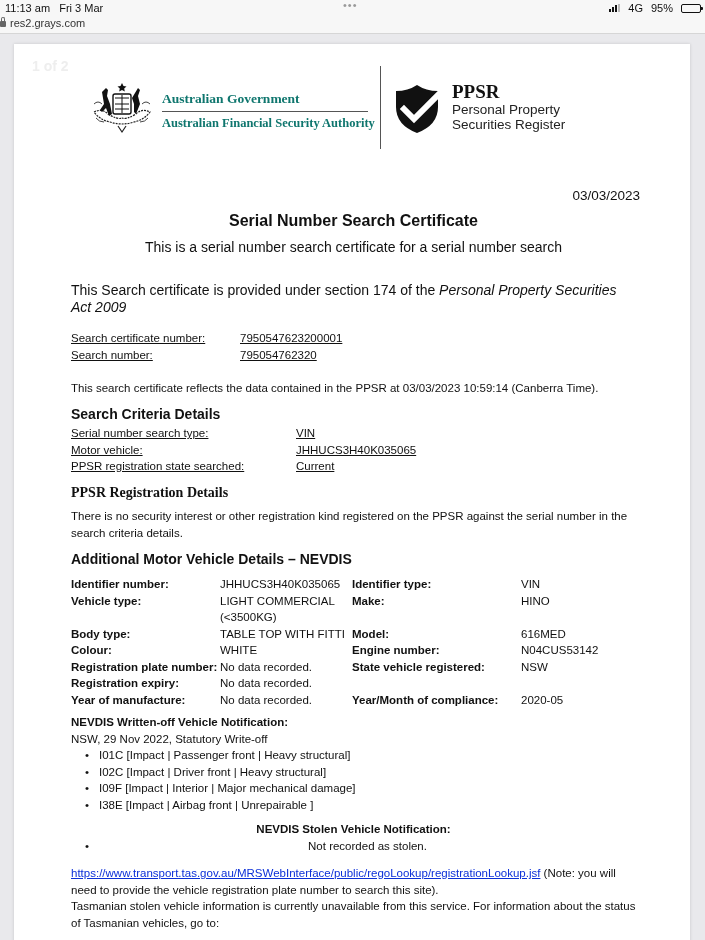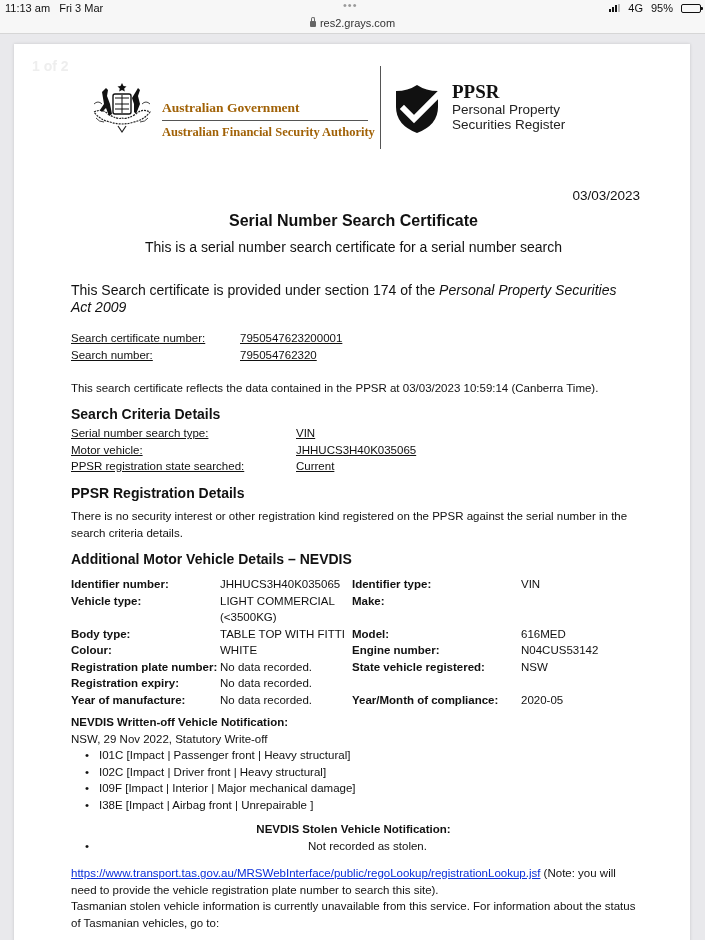--- a/index.html
+++ b/index.html
@@ -9,31 +9,31 @@
     .statusbar { position: absolute; left: 0; top: 0; width: 705px; height: 16px; background: #f7f7f7; font-size: 11px; color: #111; padding-left: 48px; }
     .statusbar .time { position: absolute; left: 5px; top: 2px; }
     .statusbar .dots { position: absolute; left: 343px; top: -1px; font-size: 11px; color: #9a9a9a; letter-spacing: 1px; }
     .statusbar .right { position: absolute; right: 4px; top: 2px; display: flex; align-items: center; gap: 8px; }
     .signal { display: flex; align-items: flex-end; gap: 1px; height: 8px; }
     .signal i { display: block; width: 2px; background: #111; }
     .battery { width: 20px; height: 9px; border: 1px solid #111; border-radius: 2px; padding: 1px; position: relative; }
     .battery::after { content: ""; position: absolute; right: -3px; top: 2px; width: 2px; height: 3px; background: #111; border-radius: 0 1px 1px 0; }
     .battery .fill { height: 100%; width: 95%; background: #111; border-radius: 1px; }
 
-    .urlbar { position: absolute; left: 0; top: 16px; width: 705px; height: 18px; background: #f7f7f7; border-bottom: 1px solid #d6d6d6; text-align: center; font-size: 11px; color: #333; }
+    .urlbar { position: absolute; left: 0; top: 16px; width: 705px; height: 18px; background: #f7f7f7; border-bottom: 1px solid #d6d6d6; font-size: 11px; color: #333; }
     .urlbar .lock { display: inline-block; width: 6px; height: 6px; background: #666; border-radius: 1px; margin-right: 4px; position: relative; top: 0px; }
     .urlbar .lock::before { content: ""; position: absolute; left: 1px; top: -4px; width: 2px; height: 3px; border: 1px solid #666; border-bottom: none; border-radius: 2px 2px 0 0; }
     .urlbar .inner { position: relative; top: 1px; }
 
     .page { position: absolute; left: 14px; top: 44px; width: 676px; height: 920px; background: #fff; box-shadow: 0 0 3px rgba(0,0,0,0.15); }
     .page-indicator { position: absolute; left: 18px; top: 14px; font-size: 14px; font-weight: bold; color: #eeeeee; }
 
     .logos { position: absolute; left: 72px; top: 22px; height: 85px; width: 520px; }
     .crest { position: absolute; left: 2px; top: 12px; width: 68px; height: 56px; }
-    .gov-text { position: absolute; left: 76px; top: 34px; font-family: "Liberation Serif", serif; font-weight: bold; color: #a16207; }
+    .gov-text { position: absolute; left: 76px; top: 25px; font-family: "Liberation Serif", serif; font-weight: bold; color: #0f766e; }
     .gov-text .l1 { font-size: 13.5px; padding-bottom: 4px; border-bottom: 1px solid #555; width: 206px; }
     .gov-text .l2 { font-size: 12.5px; padding-top: 4px; }
     .divider-v { position: absolute; left: 294px; top: 0; width: 1px; height: 83px; background: #555; }
     .shield { position: absolute; left: 306px; top: 17px; width: 50px; height: 52px; }
     .ppsr-text { position: absolute; left: 366px; top: 16px; }
     .ppsr-text .t1 { font-family: "Liberation Serif", serif; font-weight: bold; font-size: 19px; color: #111; line-height: 20px; }
     .ppsr-text .t2 { font-size: 13.5px; color: #222; line-height: 15px; }
 
     .content { position: absolute; left: 57px; top: 0; width: 565px; font-size: 11.5px; line-height: 16.5px; }
     .date { position: absolute; right: -4px; top: 144px; font-size: 13.5px; }
@@ -146,35 +146,36 @@
       <div class="row">
         <span class="k" style="width:225px">Motor vehicle:</span>
         <span>JHHUCS3H40K035065</span>
       </div>
       <div class="row">
         <span class="k" style="width:225px">PPSR registration state searched:</span>
         <span>Current</span>
       </div>
     </div>
 
-    <div class="h2" style="top:441px;">PPSR Registration Details</div>
+    <div class="h2" style="top:441px;font-family:Liberation Serif, serif;">PPSR Registration Details</div>
     <div class="para" style="top:464px;">There is no security interest or other registration kind registered on the PPSR against the serial number in the search criteria details.</div>
 
     <div class="h2" style="top:507px;">Additional Motor Vehicle Details – NEVDIS</div>
     <div class="nevdis">
       <div class="row">
         <span class="k1">Identifier number:</span>
           <span class="v1">JHHUCS3H40K035065</span>
           <span class="k2">Identifier type:</span>
           <span class="v2">VIN</span>
       </div>
       <div class="row tall">
         <span class="k1">Vehicle type:</span>
           <span class="v1 wrap">LIGHT COMMERCIAL (&lt;3500KG)</span>
           <span class="k2">Make:</span>
+          <span class="v2">HINO</span>
       </div>
       <div class="row">
         <span class="k1">Body type:</span>
           <span class="v1">TABLE TOP WITH FITTI</span>
           <span class="k2">Model:</span>
           <span class="v2">616MED</span>
       </div>
       <div class="row">
         <span class="k1">Colour:</span>
           <span class="v1">WHITE</span>

